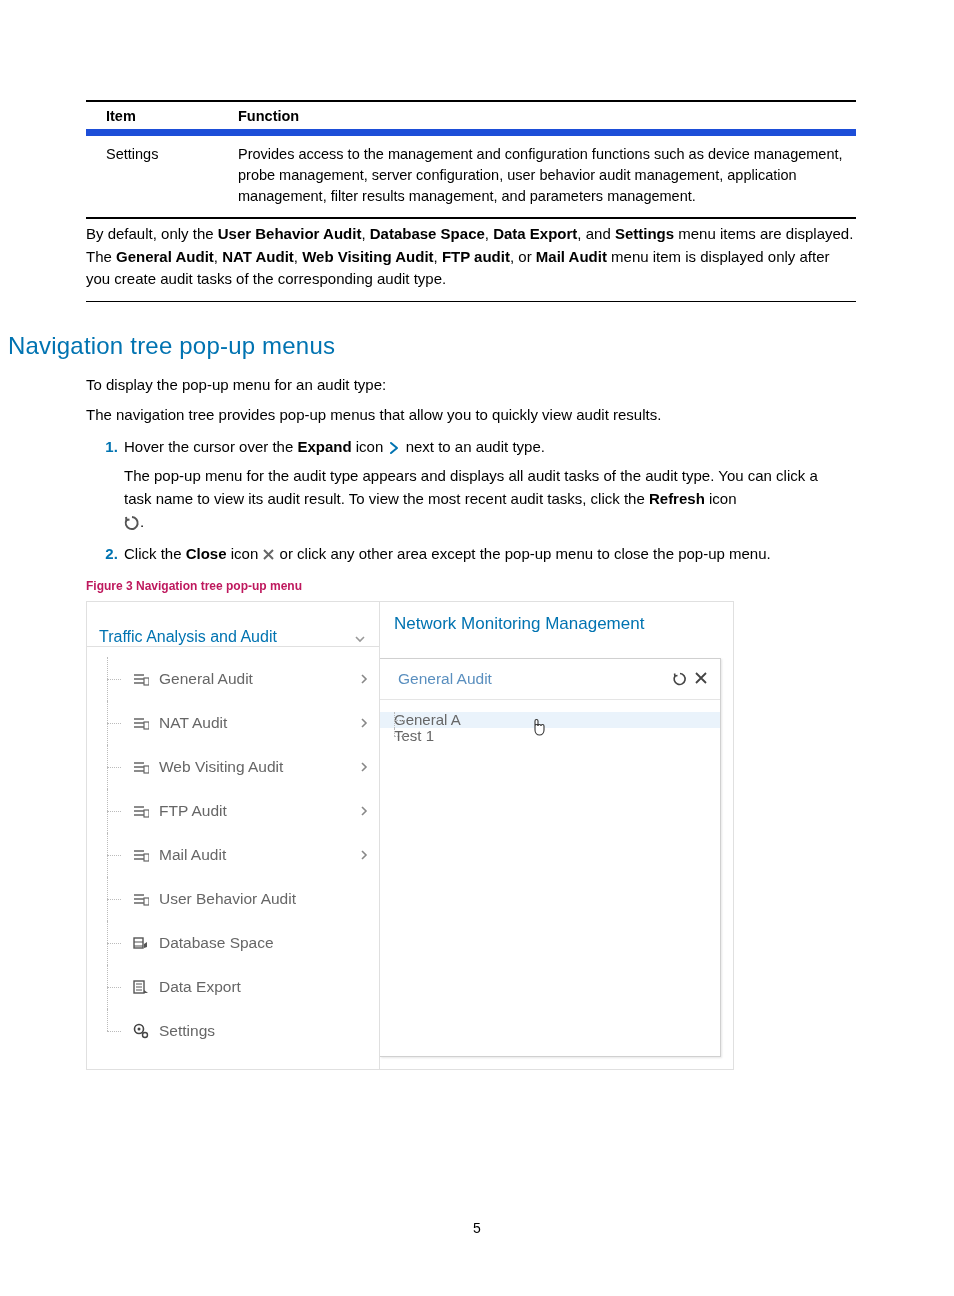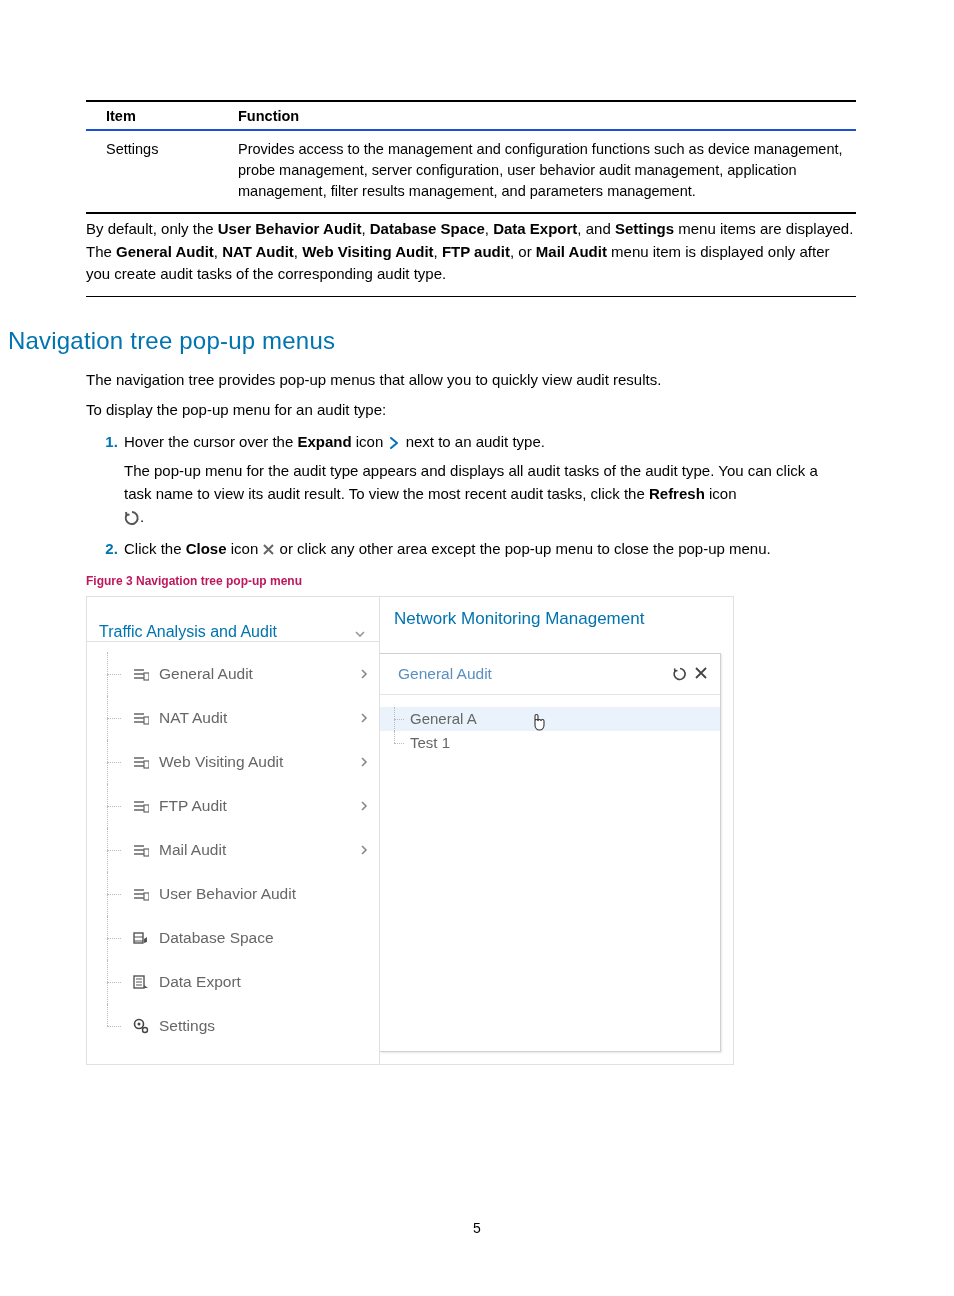--- a/index.html
+++ b/index.html
@@ -1,20 +1,20 @@
 <!DOCTYPE html>
 <html><head>
 <meta charset="utf-8">
 <style>
   html, body { margin:0; padding:0; background:#fff; }
   body { width:954px; height:1296px; font-family:"Segoe UI", Arial, sans-serif; color:#000; position:relative; }
   .page { padding:100px 98px 0 86px; }
   
   .tbl { width:100%; border-collapse:collapse; border-top:2px solid #000; border-bottom:2px solid #000; }
-  .tbl th { text-align:left; font-size:14.5px; font-weight:bold; padding:6px 6px 5px 6px; border-bottom:2px solid #1d4ed8; }
+  .tbl th { text-align:left; font-size:14.5px; font-weight:bold; padding:6px 6px 5px 6px; border-bottom:7px solid #1d4ed8; }
   .tbl td { font-size:14.5px; padding:8px 6px 10px 6px; vertical-align:top; line-height:1.45; }
   .tbl .col-item { width:120px; padding-left:20px; }
   .tbl .col-func { width:auto; }
   
   .note-label { color:#0073b1; font-size:15px; margin-top:24px; }
   .note-body { font-size:15px; line-height:1.5; margin-top:4px; border-bottom:1px solid #000; padding-bottom:10px; }
   .note-body b { font-weight:bold; }
   
   h2.section { font-weight:300; color:#0073b1; font-size:24px; margin:30px 0 14px -78px; letter-spacing:0.2px; }
   
@@ -39,21 +39,21 @@
   .tree-item .connector::before { content:""; position:absolute; left:0; top:0; bottom:0; border-left:1px dotted #bbb; }
   .tree-item .connector::after { content:""; position:absolute; left:0; top:50%; width:14px; border-top:1px dotted #bbb; }
   .tree-item.last .connector::before { bottom:50%; }
   .tree-item .ticon { width:20px; height:16px; margin-right:8px; display:inline-flex; align-items:center; justify-content:center; }
   .tree-item .expand { position:absolute; right:10px; top:50%; transform:translateY(-50%); color:#888; }
   .right-header { height:44px; display:flex; align-items:center; padding:0 14px; color:#0073b1; font-size:17px; }
   .right-body { flex:1; margin:12px 12px 12px 0; border-top:1px solid #d0d0d0; border-bottom:1px solid #d0d0d0; border-right:1px solid #d0d0d0; position:relative; box-shadow:1px 1px 2px rgba(0,0,0,0.1); }
   .panel-head { height:40px; display:flex; align-items:center; padding:0 12px 0 18px; border-bottom:1px solid #e5e5e5; color:#5a8fbf; font-size:15.5px; justify-content:space-between; }
   .panel-head .icons { display:flex; gap:6px; color:#444; }
   .panel-tree { padding:12px 0 0 0; }
-  .ptree-item { position:relative; height:24px; display:flex; align-items:center; padding-left:30px; color:#666; font-size:15px; }
+  .ptree-item { position:relative; height:16px; display:flex; align-items:center; padding-left:14px; color:#666; font-size:15px; }
   .ptree-item.hover { background:#eaf3fb; }
   .ptree-item .pconn { position:absolute; left:14px; top:0; bottom:0; width:12px; }
   .ptree-item .pconn::before { content:""; position:absolute; left:0; top:0; bottom:0; border-left:1px dotted #bbb; }
   .ptree-item .pconn::after { content:""; position:absolute; left:0; top:50%; width:10px; border-top:1px dotted #bbb; }
   .ptree-item.last .pconn::before { bottom:50%; }
   .cursor { position:absolute; left:148px; top:5px; }
   .pagenum { position:absolute; bottom:60px; left:0; right:0; text-align:center; font-size:14px; color:#000; }
   .b { font-weight:bold; }
   svg { display:block; }
 </style>
@@ -77,22 +77,22 @@
     </tbody>
   </table>
 
   <div class="content">
     <div class="note-body">
       <span>By default, only the </span><b>User Behavior Audit</b><span>, </span><b>Database Space</b><span>, </span><b>Data Export</b><span>, and </span><b>Settings</b><span> menu items are displayed. The </span><b>General Audit</b><span>, </span><b>NAT Audit</b><span>, </span><b>Web Visiting Audit</b><span>, </span><b>FTP audit</b><span>, or </span><b>Mail Audit</b><span> menu item is displayed only after you create audit tasks of the corresponding audit type.</span>
     </div>
 
     <h2 class="section">Navigation tree pop-up menus</h2>
 
+    <p>To display the pop-up menu for an audit type:</p>
     <p>The navigation tree provides pop-up menus that allow you to quickly view audit results.</p>
-    <p>To display the pop-up menu for an audit type:</p>
 
     <ol class="steps">
       <li>
         <span>Hover the cursor over the </span><span class="b">Expand</span><span> icon </span>
         <span class="icon-box">
           <svg width="14" height="14" viewBox="0 0 14 14">
               <path d="M4 2 L10 7 L4 12" fill="none" stroke="#0073b1" stroke-width="2" stroke-linecap="round" stroke-linejoin="round"></path>
             </svg>
         </span>
         <span> next to an audit type.</span>

